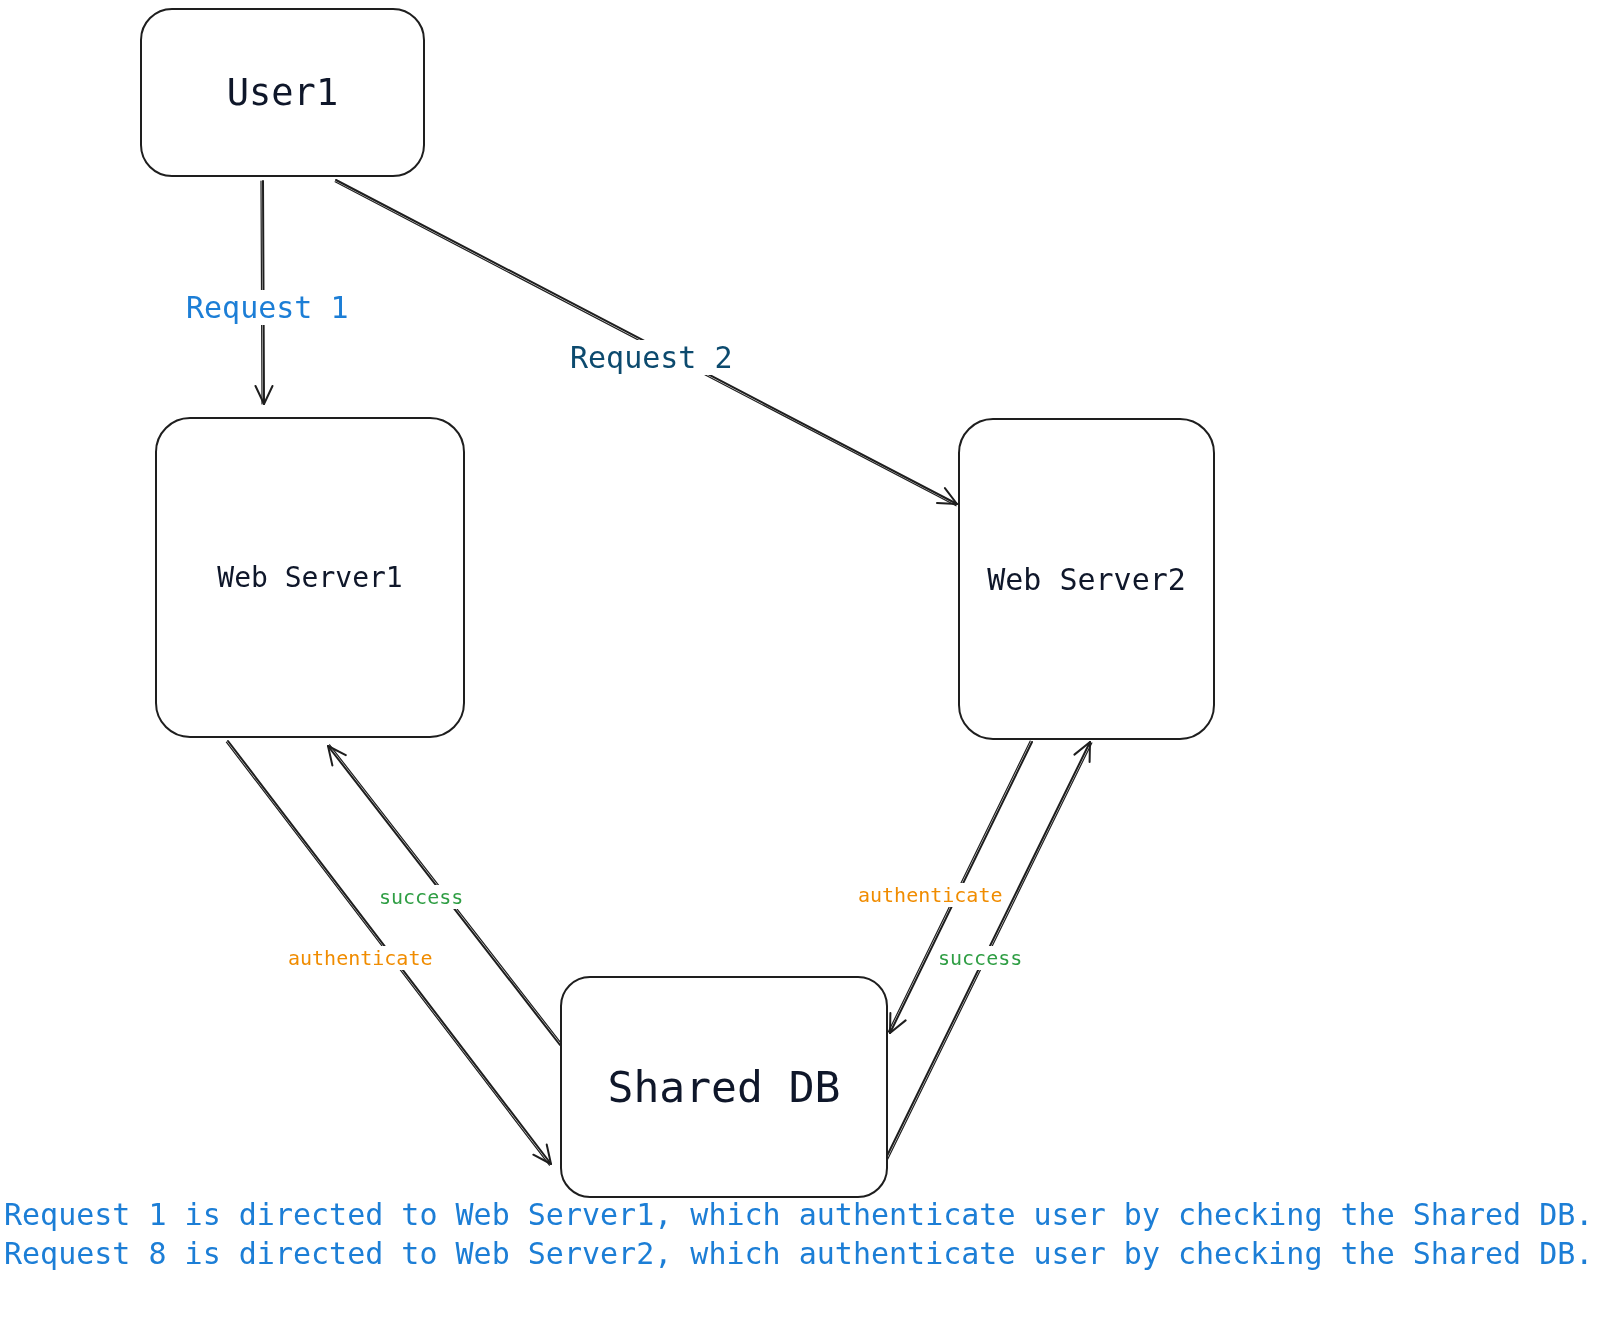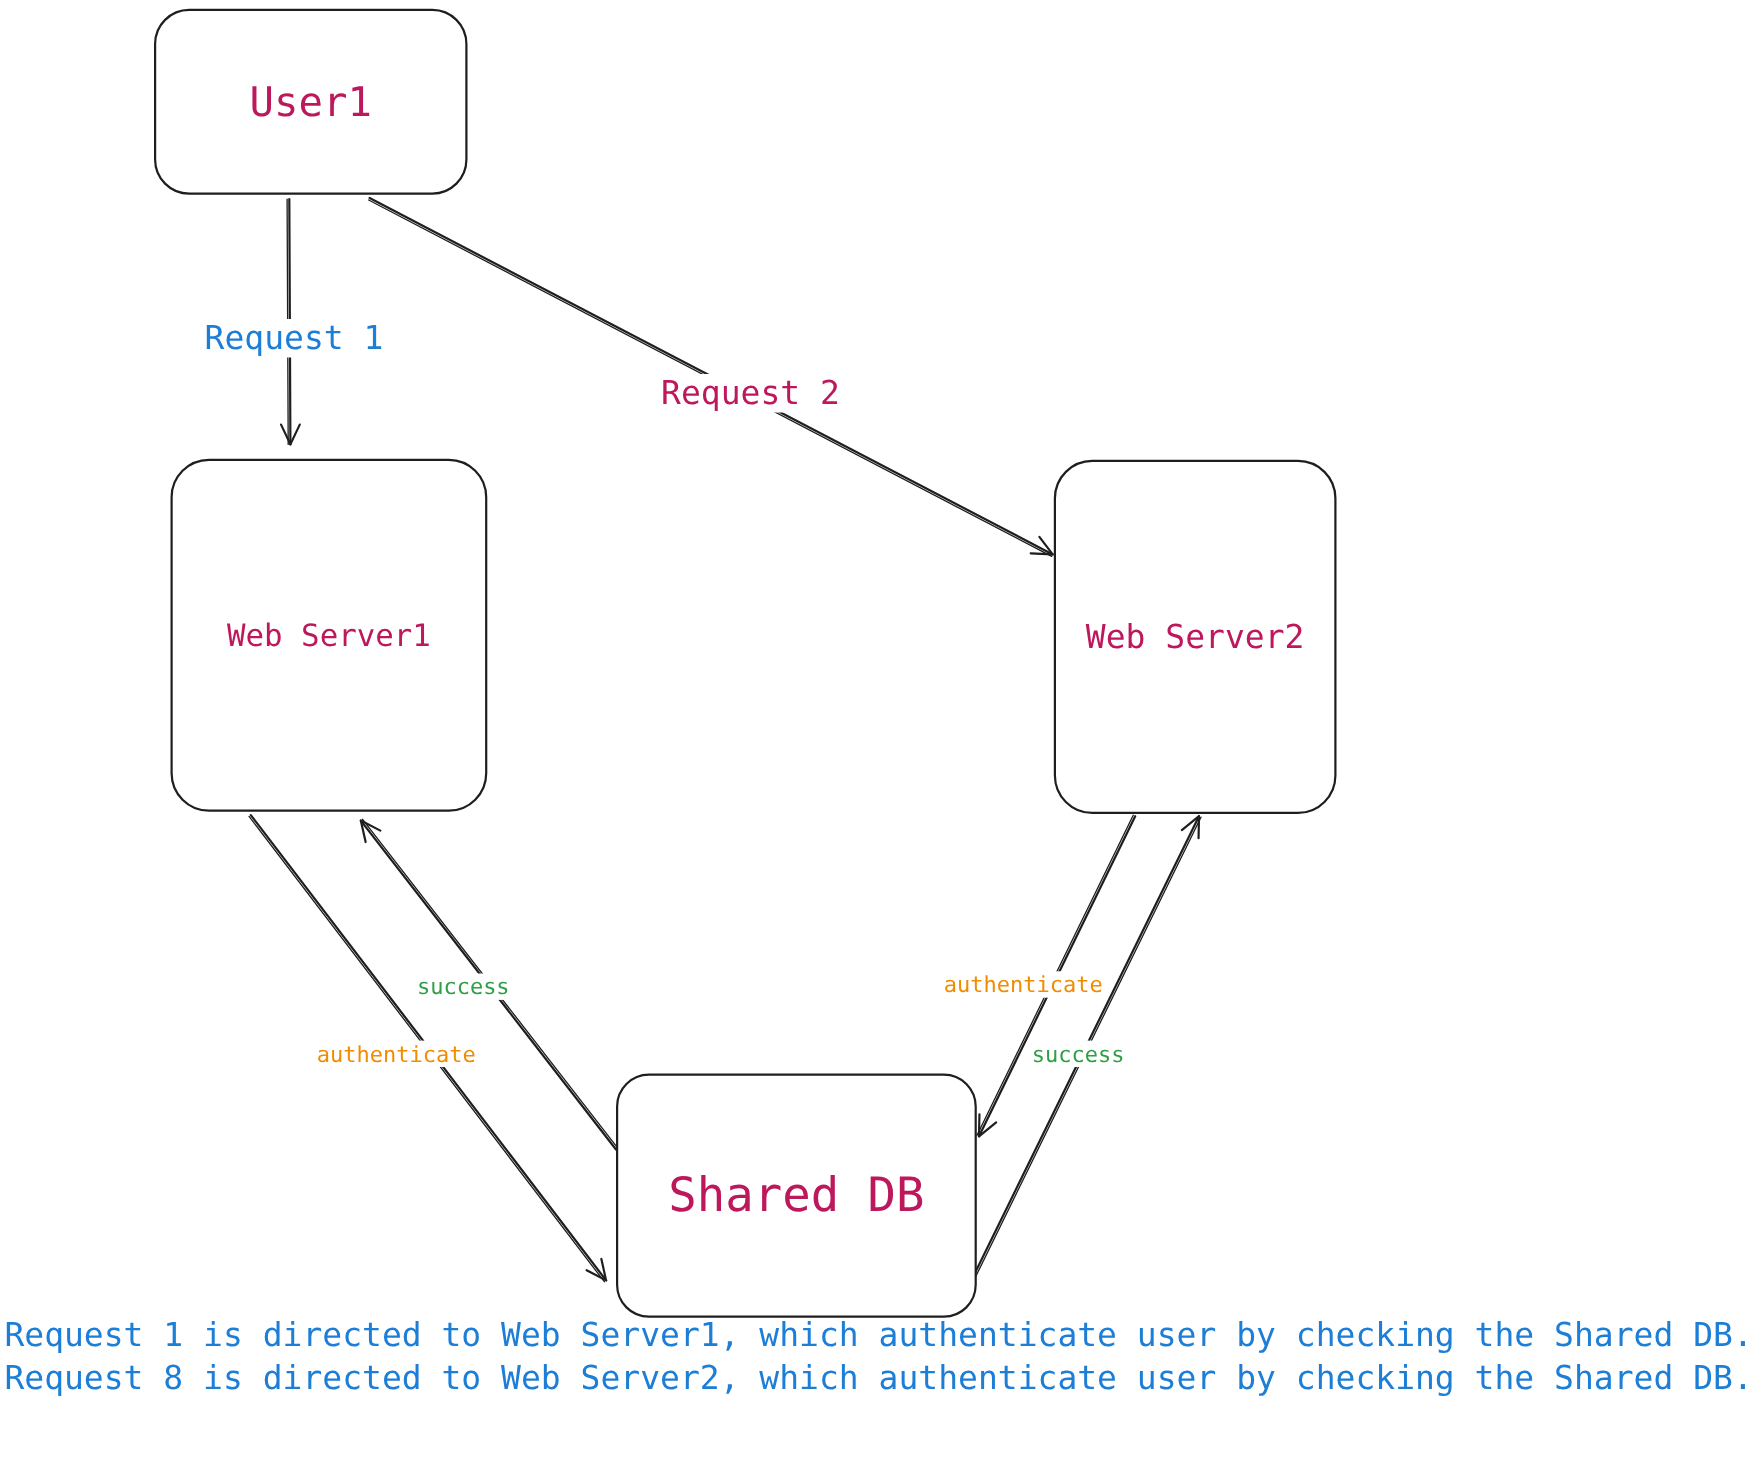--- a/index.html
+++ b/index.html
@@ -12,21 +12,21 @@
     font-family: "DejaVu Sans Mono", "Liberation Mono", monospace;
   }
   .node {
     position: absolute;
     background: #ffffff;
     border: 2.5px solid #1e1e1e;
     display: flex;
     align-items: center;
     justify-content: center;
     box-sizing: border-box;
-    color: #be185d;
+    color: #0f172a;
   }
   .node .node-label { text-align: center; white-space: nowrap; }
   #arrow-layer {
     position: absolute;
     left: 0; top: 0;
     width: 1600px; height: 1329px;
     pointer-events: none;
   }
   #arrow-layer path {
     fill: none;
@@ -97,35 +97,35 @@
       <path class="main" d="M885 1160 L1090 742"></path>
       <path class="ghost" d="M886.8 1160.9 L1091.8 742.9"></path>
       <path class="head" d="M1074.4 754.6 L1090 742 L1089.6 762"></path>
     </g>
   </svg>
 
   <div class="node" style="left:140px; top:8px; width:285px; height:169px; border-radius:32px; font-size:37px;">
     <div class="node-label">User1</div>
   </div>
 
-  <div class="node" style="left:155px; top:417px; width:288px; height:321px; border-radius:35px; font-size:28px;">
+  <div class="node" style="left:155px; top:417px; width:310px; height:321px; border-radius:35px; font-size:28px;">
     <div class="node-label">Web Server1</div>
   </div>
 
   <div class="node" style="left:958px; top:418px; width:257px; height:322px; border-radius:35px; font-size:30px;">
     <div class="node-label">Web Server2</div>
   </div>
 
   <div class="node" style="left:560px; top:976px; width:328px; height:222px; border-radius:30px; font-size:43px;">
     <div class="node-label">Shared DB</div>
   </div>
 
   <div class="edge-label fs-30" style="left: 183px; top: 276px; color: rgb(28, 126, 214);">Request 1</div>
 
-  <div class="edge-label fs-30" style="left: 598px; top: 326px; color: #be185d;">Request 2</div>
+  <div class="edge-label fs-30" style="left: 567px; top: 326px; color: #0c4a6e;">Request 2</div>
 
   <div class="edge-label fs-28" style="left: 376px; top: 871px; color: rgb(47, 158, 68);">success</div>
 
   <div class="edge-label fs-28" style="left: 285px; top: 932px; color: rgb(240, 140, 0);">authenticate</div>
 
   <div class="edge-label fs-28" style="left: 855px; top: 869px; color: rgb(240, 140, 0);">authenticate</div>
 
   <div class="edge-label fs-28" style="left: 935px; top: 932px; color: rgb(47, 158, 68);">success</div>
 
   <div class="caption" style="color: rgb(28, 126, 214);">

